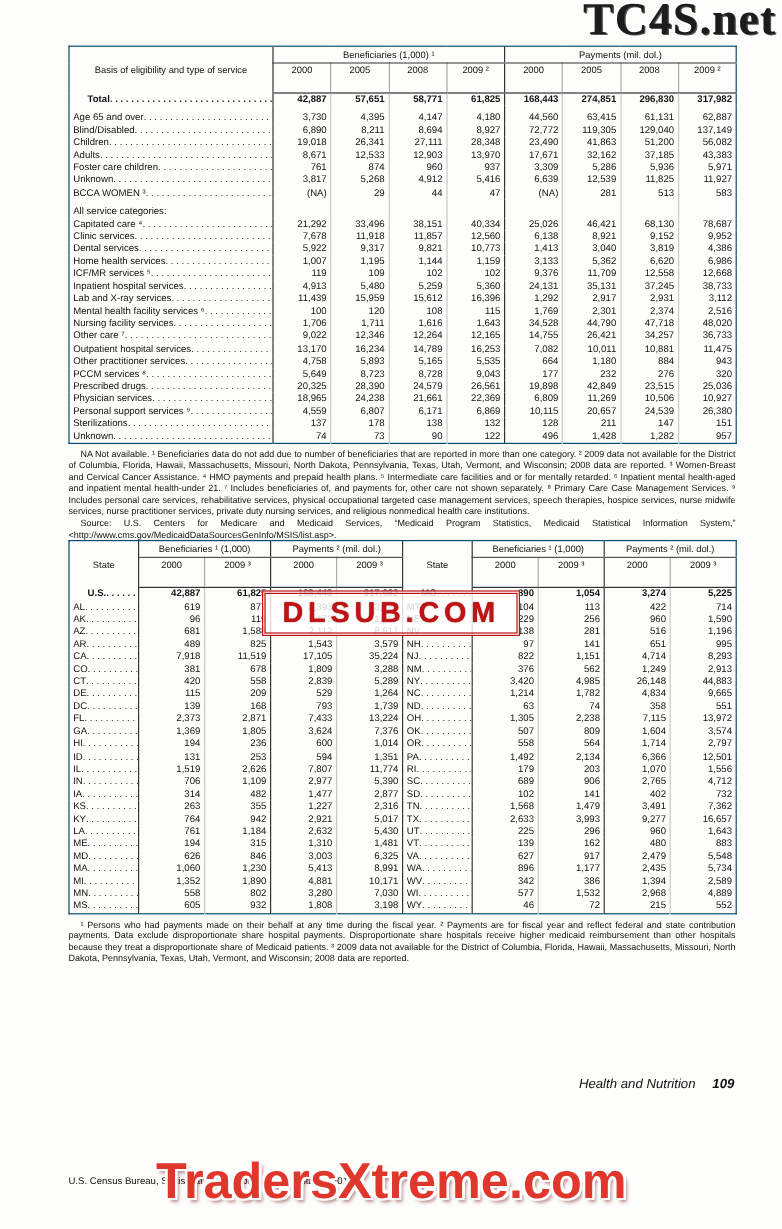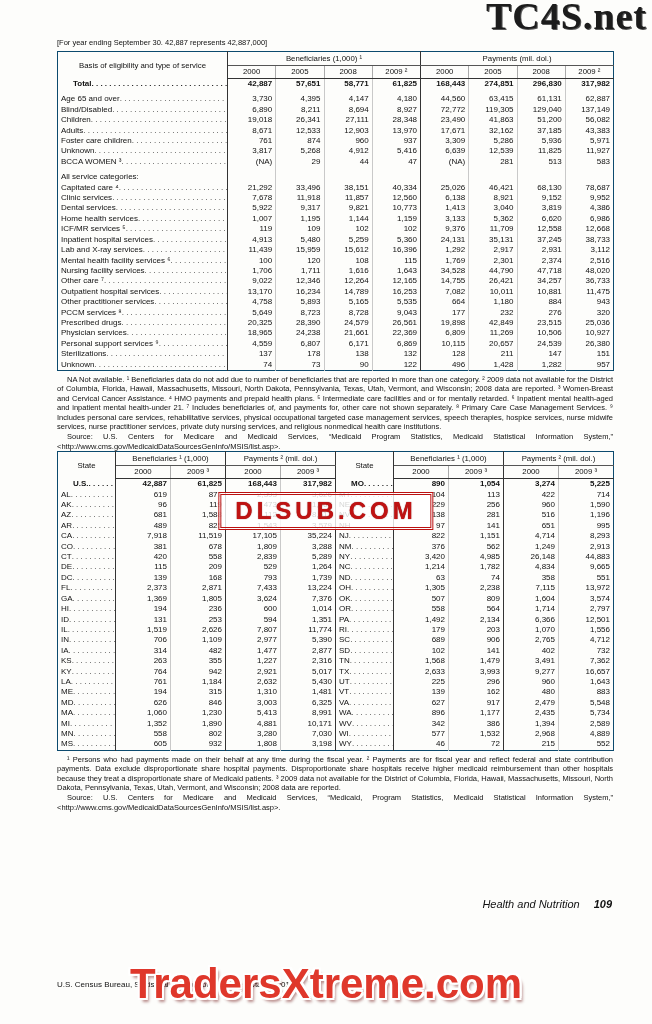--- a/index.html
+++ b/index.html
@@ -19,21 +19,21 @@
   table.tbl {
     width: 100%;
     border-collapse: collapse;
     table-layout: fixed;
     border: 1px solid #0c4a6e;
     font-size: 8px;
   }
   .tbl th { font-weight: normal; font-size: 7.8px; text-align: center; vertical-align: middle; }
   .stub  { border-right: 1px solid #333; padding: 2px 4px; }
   .grp   { border-left: 1px solid #333; border-bottom: 1px solid #555; padding: 2px 1px; }
-  .yrow th { border-left: 1px solid #aaa; border-bottom: 1px solid #333; padding: 1px 0 2px; text-align: center; }
+  .yrow th { border-left: 1px solid #aaa; border-bottom: 1px solid #333; padding: 1px 0 14px; text-align: center; }
   .yrow th.gd, td.gd { border-left: 1px solid #333 !important; }
 
   td { vertical-align: bottom; }
   td.num {
     text-align: right;
     padding: 0 3px 0 0;
     line-height: 10.4px;
     white-space: nowrap;
     border-left: 1px solid #c9c9c9;
     font-size: 8px;
@@ -86,21 +86,20 @@
   .foot-right .pn { font-weight: bold; margin-left: 14px; }
   .foot-src { position: absolute; top: 980px; left: 57px; font-size: 8px; z-index: 5; }
 </style>
 </head>
 <body>
 
 <div class="wm-top">TC4S.net</div>
 
 <div class="content">
 
-  <div class="t-note">[For year ending September 30. 42,887 represents 42,887,000]</div>
 
   <table class="tbl">
     <colgroup>
       <col style="width:170px">
       <col span="8" style="width:48.25px">
     </colgroup>
     <thead>
       <tr>
         <th class="stub" rowspan="2">Basis of eligibility and type of service</th>
         <th class="grp" colspan="4">Beneficiaries (1,000) ¹</th>
@@ -1153,21 +1152,20 @@
           </td>
           <td class="num gd">46</td>
           <td class="num">72</td>
           <td class="num gd">215</td>
           <td class="num">552</td>
         </tr>
       </tbody>
   </table>
 
   <p class="fn">¹ Persons who had payments made on their behalf at any time during the fiscal year. ² Payments are for fiscal year and reflect federal and state contribution payments. Data exclude disproportionate share hospital payments. Disproportionate share hospitals receive higher medicaid reimbursement than other hospitals because they treat a disproportionate share of Medicaid patients. ³ 2009 data not available for the District of Columbia, Florida, Hawaii, Massachusetts, Missouri, North Dakota, Pennsylvania, Texas, Utah, Vermont, and Wisconsin; 2008 data are reported.</p>
-  <p class="fn src">Source: U.S. Centers for Medicare and Medicaid Services, “Medicaid, Program Statistics, Medicaid Statistical Information System,” &lt;http://www.cms.gov/MedicaidDataSourcesGenInfo/MSIS/list.asp&gt;.</p>
 
 </div>
 
 <div class="foot-right">
   <span>Health and Nutrition</span><span class="pn">109</span>
 </div>
 <div class="foot-src">U.S. Census Bureau, Statistical Abstract of the United States: 2012</div>
 
 <div class="wm-mid">DLSUB.COM</div>
 <div class="wm-bottom">TradersXtreme.com</div>

